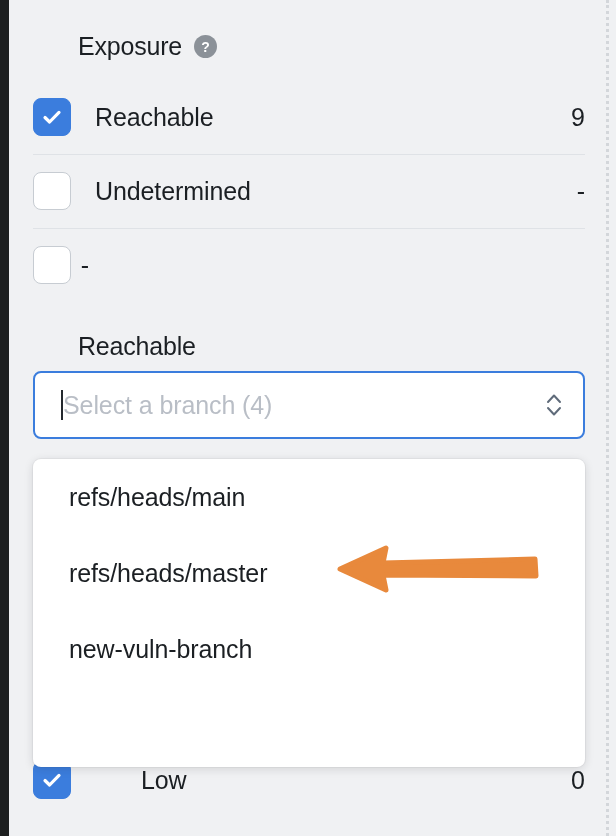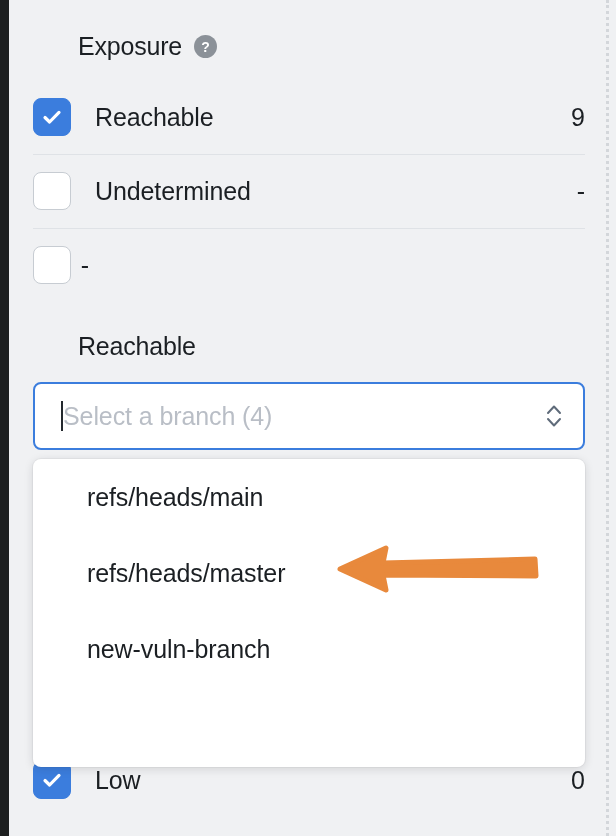--- a/index.html
+++ b/index.html
@@ -139,21 +139,21 @@
     background: #3b7ddd;
     border-color: #3b7ddd;
   }
   .checkbox svg { display: block; }
   .checkbox:not(.checked) svg { visibility: hidden; }
 
   
   #branch-select {
     position: absolute;
     left: 0;
-    top: 382px;
+    top: 371px;
     width: 552px;
     height: 68px;
     box-sizing: border-box;
     background: #ffffff;
     border: 2px solid #3b7ddd;
     border-radius: 8px;
     display: flex;
     align-items: center;
     padding: 0 18px 0 26px;
     cursor: text;
@@ -192,21 +192,20 @@
     left: 0;
     top: 459px;
     width: 552px;
     height: 308px;
     box-sizing: border-box;
     background: #ffffff;
     border-radius: 8px;
     box-shadow: 0 2px 10px rgba(27,31,35,0.14), 0 0 0 1px rgba(27,31,35,0.04);
     overflow: hidden;
     z-index: 20;
-    padding-left: 18px;
   }
   .dropdown-option {
     height: 76px;
     display: flex;
     align-items: center;
     padding: 0 36px;
     box-sizing: border-box;
     font-size: 25px;
     color: #1b1f23;
     letter-spacing: -0.1px;
@@ -217,20 +216,21 @@
   
   #severity-low-row {
     position: absolute;
     left: 0;
     top: 750px;
     width: 552px;
     height: 60px;
     display: flex;
     align-items: center;
     z-index: 5;
+    gap: 46px;
   }
 
   
   #annotation-arrow {
     position: absolute;
     left: 330px;
     top: 538px;
     width: 215px;
     height: 62px;
     z-index: 40;

